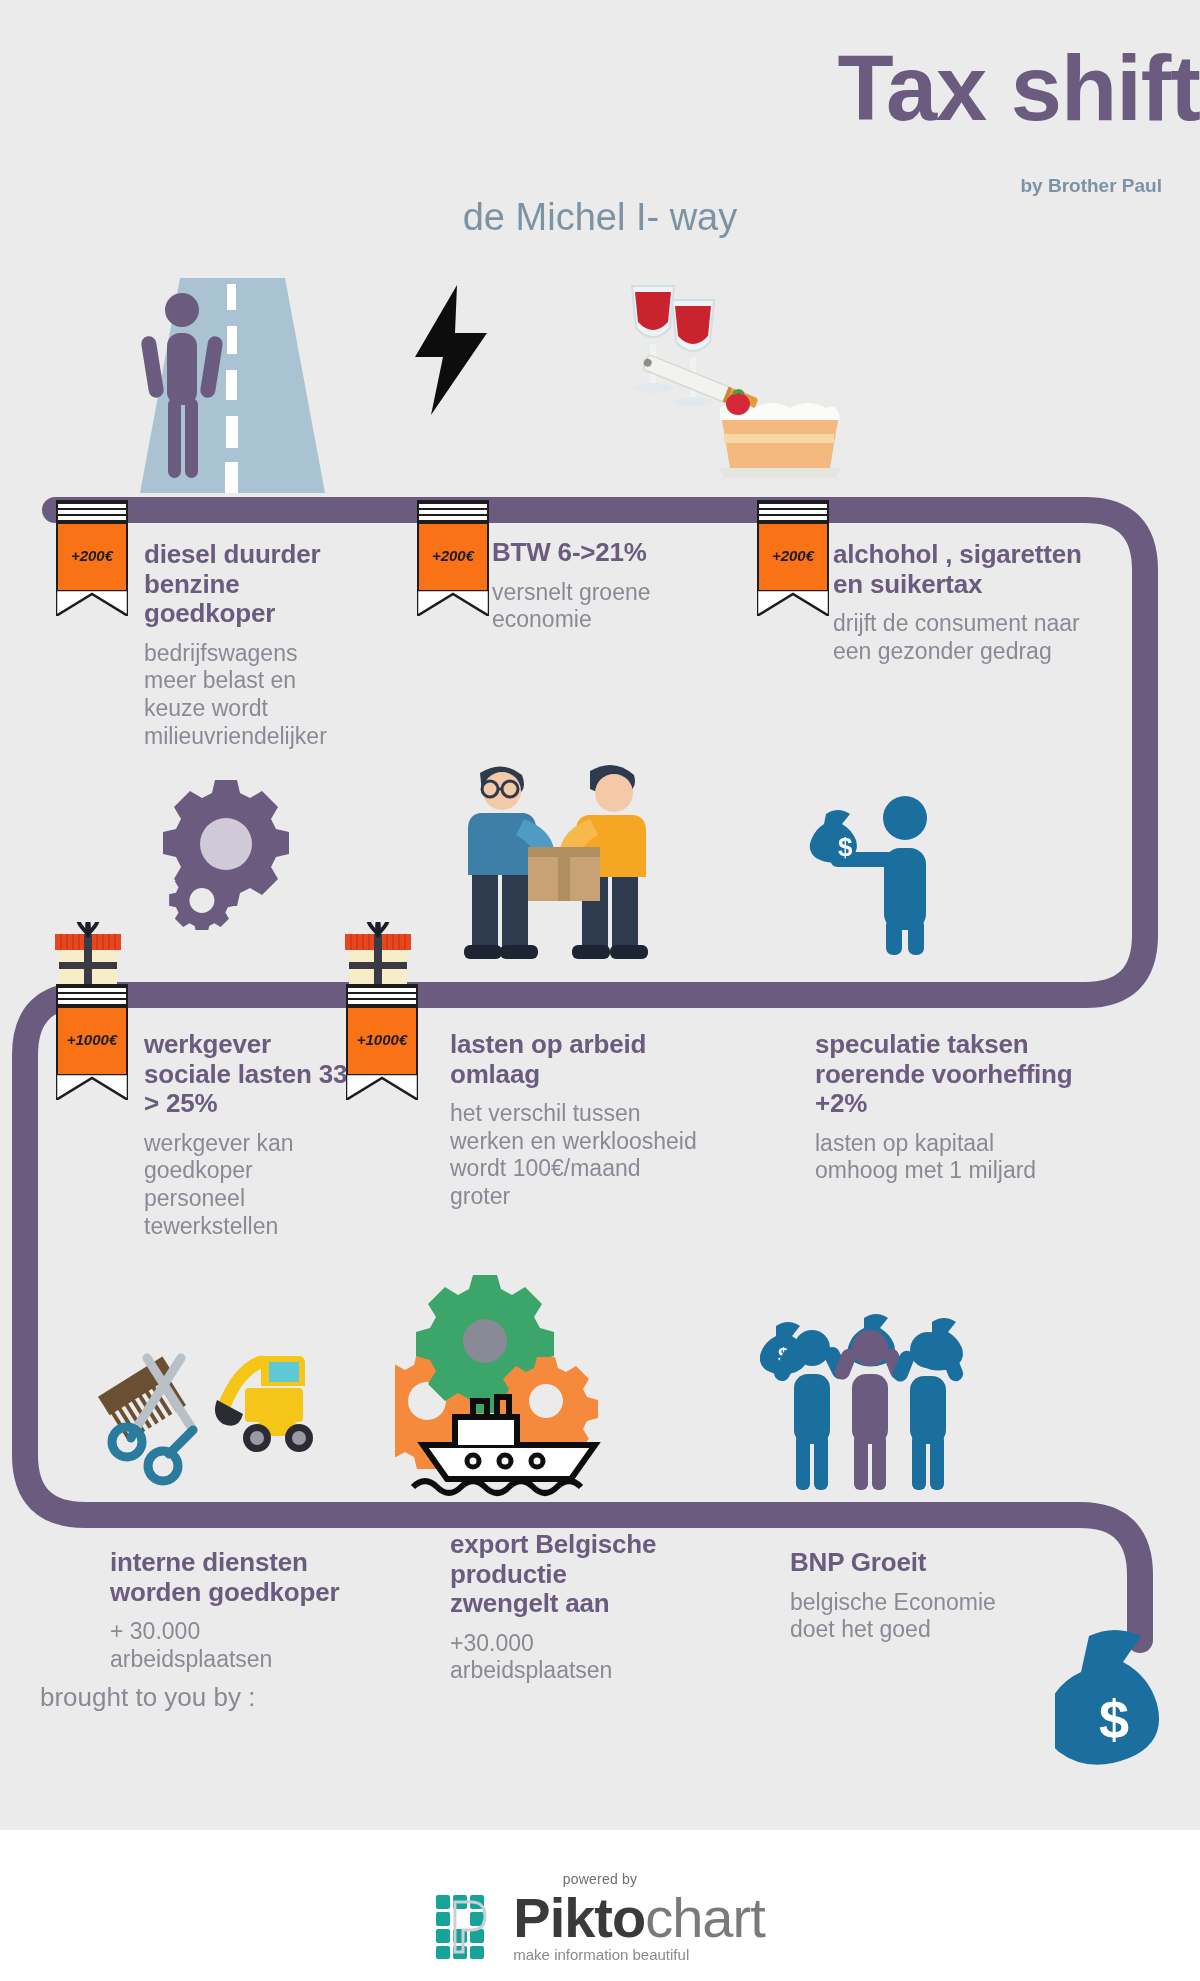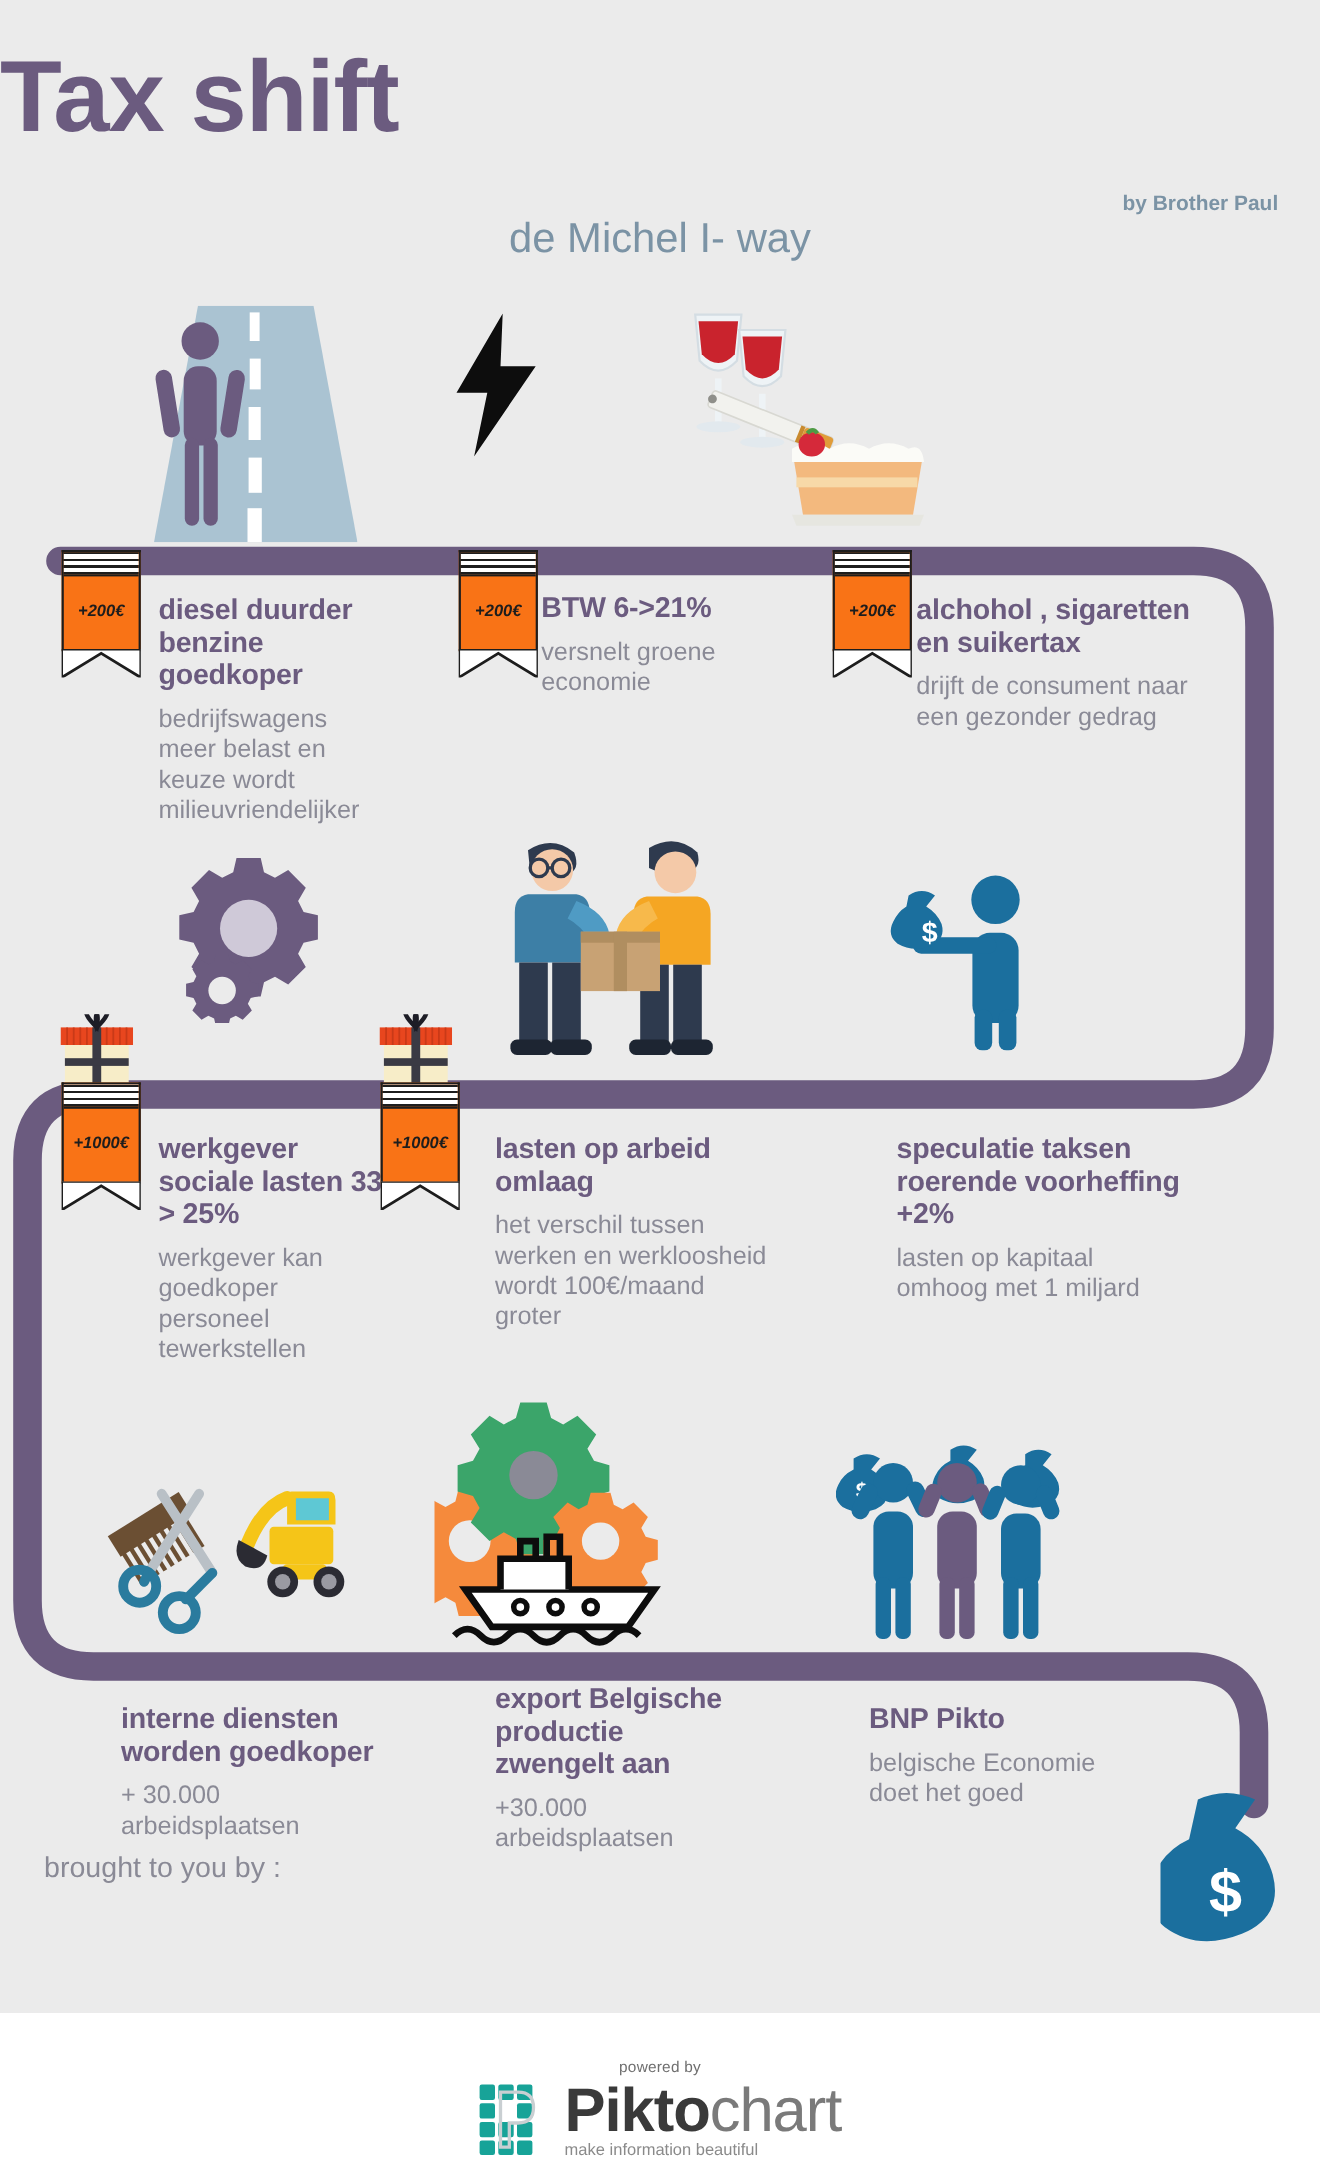--- a/index.html
+++ b/index.html
@@ -8,21 +8,21 @@
     background: #ebebeb;
     font-family: "Liberation Sans", sans-serif;
     position: relative;
     overflow: hidden;
   }
   .canvas { position: absolute; inset: 0; }
 
   
   .title {
     position: absolute; top: 42px; left: 0; width: 1200px;
-    text-align: left;
+    text-align: right;
     font-size: 92px; font-weight: bold; color: #6b5b7f;
     letter-spacing: -1px; line-height: 1;
   }
   .subtitle {
     position: absolute; top: 196px; left: 0; width: 1200px;
     text-align: center;
     font-size: 38px; color: #7b93a5; font-weight: normal;
   }
   .byline {
     position: absolute; top: 175px; right: 38px;
@@ -429,21 +429,21 @@
 
   <div class="card" style="left:110px; top:1548px; width:230px;">
     <h3>interne diensten worden goedkoper</h3>
     <p>+ 30.000 arbeidsplaatsen</p>
   </div>
   <div class="card" style="left:450px; top:1530px; width:215px;">
     <h3>export Belgische productie zwengelt aan</h3>
     <p>+30.000 arbeidsplaatsen</p>
   </div>
   <div class="card" style="left:790px; top:1548px; width:235px;">
-    <h3>BNP Pikto</h3>
+    <h3>BNP Groeit</h3>
     <p>belgische Economie doet het goed</p>
   </div>
 
   <svg class="illus" style="left:1055px; top:1630px; width:120px; height:150px;" viewBox="0 0 120 150">
     <path d="M34 6 q26 -12 52 0 l-18 26 q26 14 34 42 q10 38 -28 54 q-40 16 -70 -6 q-24 -20 -10 -48 q10 -22 32 -32 Z" fill="#1b6f9e"></path>
     <text x="44" y="108" font-family="Liberation Sans, sans-serif" font-size="54" font-weight="bold" fill="#fff">$</text>
   </svg>
 
   <div class="brought">brought to you by :</div>
 

